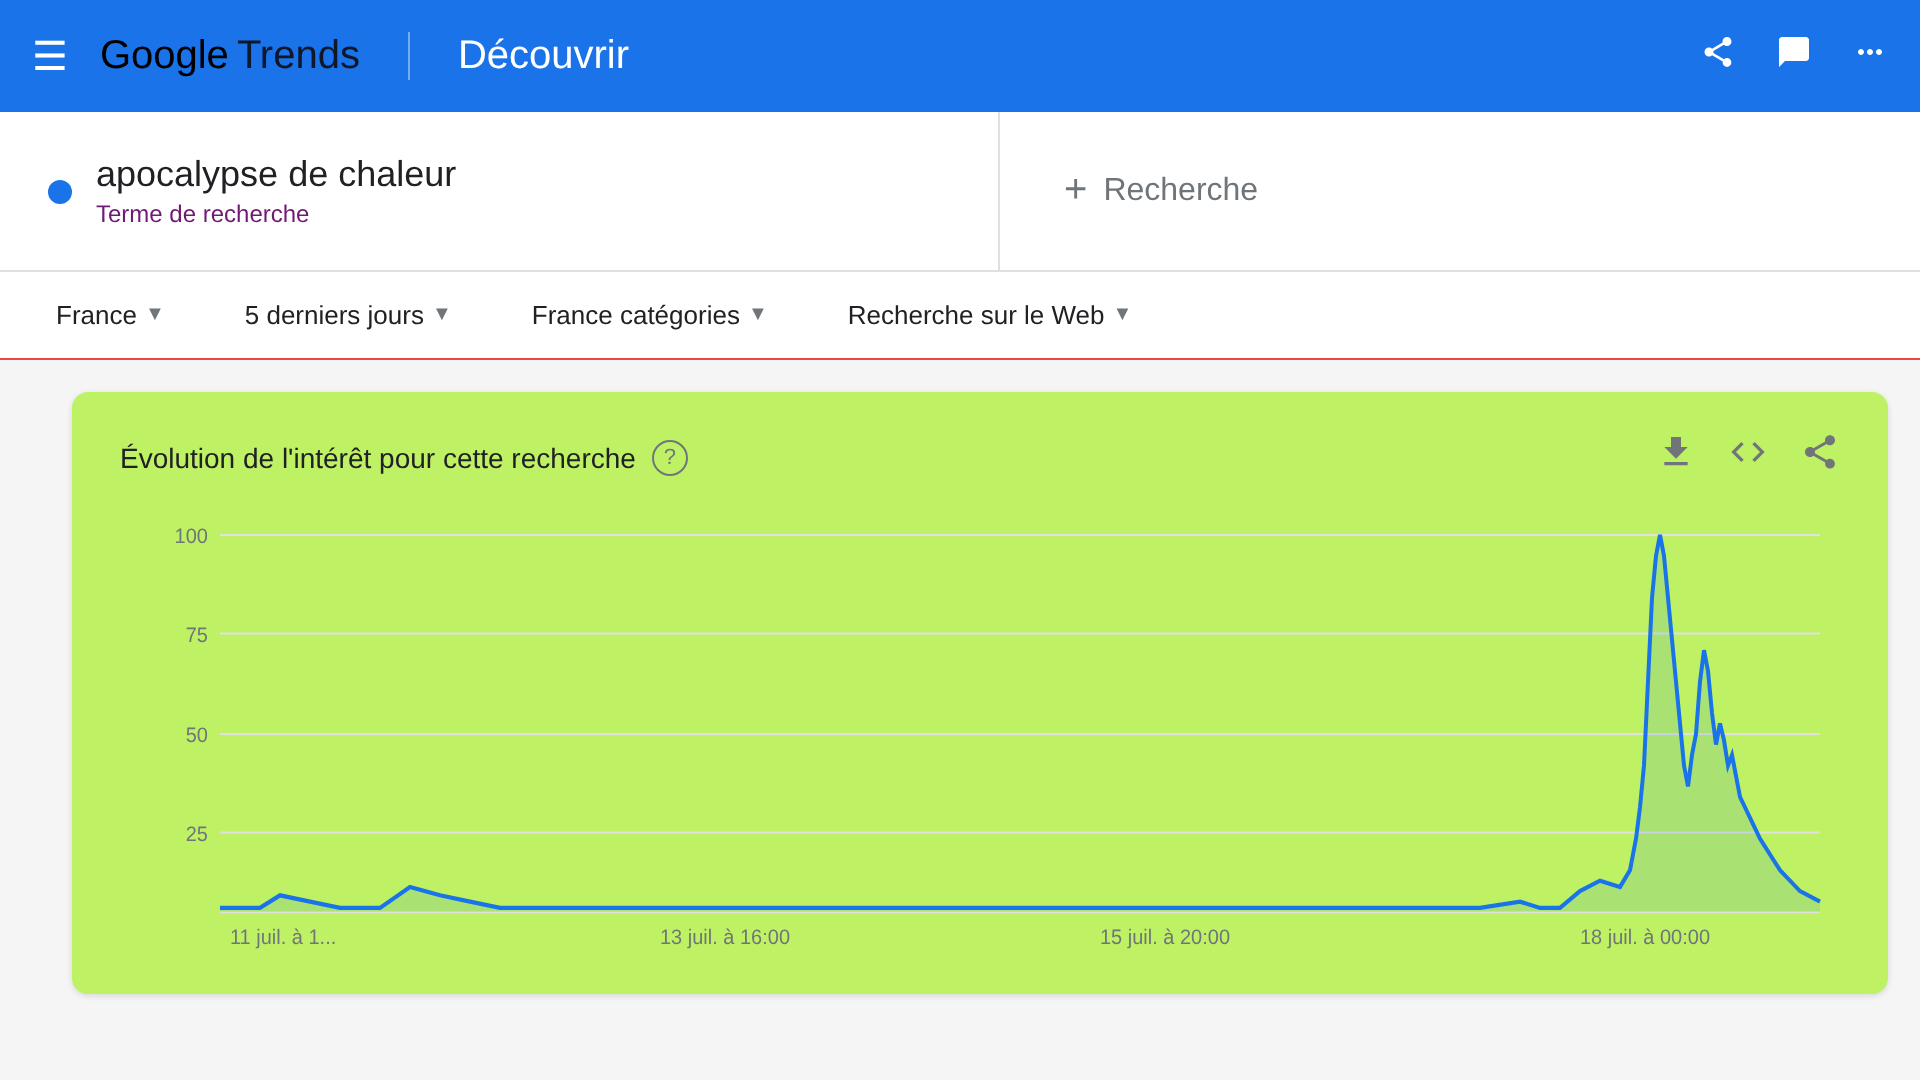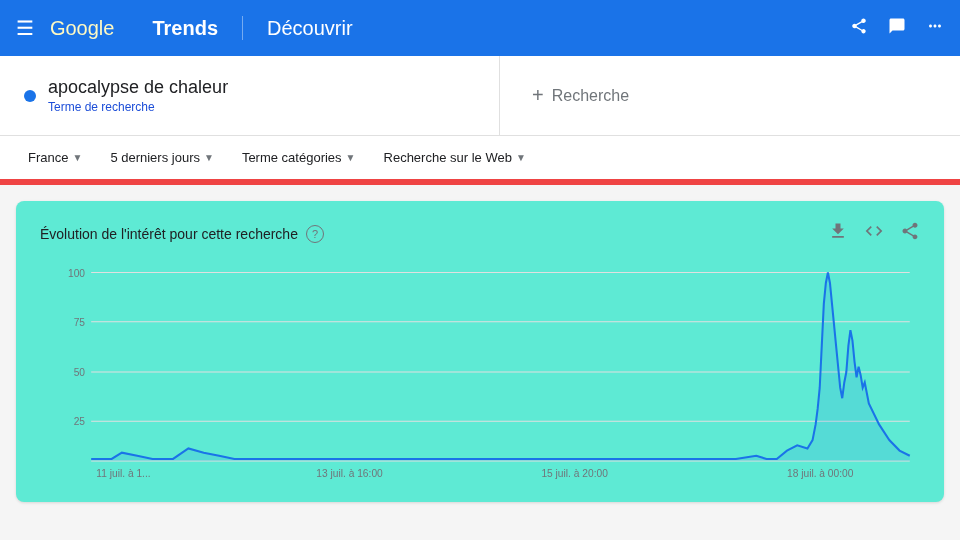--- a/index.html
+++ b/index.html
@@ -13,22 +13,22 @@
       padding: 0 16px;
       height: 56px;
       gap: 16px;
     }
     .header-menu-icon { color: white; font-size: 20px; cursor: pointer; }
     .header-logo {
       display: flex;
       align-items: center;
       gap: 4px;
     }
-    .logo-google { color: #fef9c3; font-size: 20px; font-weight: 400; }
-    .logo-trends { color: #ffffff; font-size: 20px; font-weight: 700; margin-left: 34px; }
+    .logo-google { color: #000000; font-size: 20px; font-weight: 400; }
+    .logo-trends { color: #0f172a; font-size: 20px; font-weight: 400; }
     .header-divider {
       width: 1px;
       height: 24px;
       background: rgba(255,255,255,0.4);
       margin: 0 8px;
     }
     .header-decouvrir { color: white; font-size: 20px; font-weight: 400; }
     .header-spacer { flex: 1; }
     .header-icons { display: flex; align-items: center; gap: 20px; }
     .header-icon { color: white; font-size: 18px; cursor: pointer; }
@@ -58,42 +58,42 @@
       flex-shrink: 0;
     }
     .search-term-text h2 {
       font-size: 18px;
       font-weight: 400;
       color: #202124;
       text-align: right;
     }
     .search-term-text p {
       font-size: 12px;
-      color: #1d4ed8;
+      color: #701a75;
       margin-top: 2px;
     }
     .compare-box {
       display: flex;
       align-items: center;
       padding: 16px 32px;
       gap: 8px;
       color: #70757a;
       cursor: pointer;
     }
     .compare-plus { font-size: 20px; color: #70757a; }
     .compare-label { font-size: 16px; color: #70757a; }
 
     
     .filter-bar {
       background: white;
       display: flex;
       align-items: center;
       padding: 8px 16px;
-      gap: 4px;
-      border-bottom: 6px solid #ef4444;
+      gap: 16px;
+      border-bottom: 1px solid #ef4444;
     }
     .filter-btn {
       display: flex;
       align-items: center;
       gap: 4px;
       padding: 6px 12px;
       border: none;
       background: none;
       cursor: pointer;
       font-size: 13px;
@@ -102,24 +102,25 @@
     }
     .filter-chevron { font-size: 10px; color: #70757a; }
 
     
     .main-content {
       padding: 16px;
     }
 
     
     .chart-card {
-      background: #5eead4;
+      background: #bef264;
       border-radius: 8px;
       padding: 20px 24px;
       box-shadow: 0 1px 3px rgba(0,0,0,0.12);
+      margin-left: 20px;
     }
     .chart-header {
       display: flex;
       align-items: center;
       justify-content: space-between;
       margin-bottom: 16px;
     }
     .chart-title-area {
       display: flex;
       align-items: center;
@@ -231,21 +232,21 @@
 <div class="filter-bar">
   <button class="filter-btn">
     <span>France</span>
     <span class="filter-chevron">▼</span>
   </button>
   <button class="filter-btn">
     <span>5 derniers jours</span>
     <span class="filter-chevron">▼</span>
   </button>
   <button class="filter-btn">
-    <span>Terme catégories</span>
+    <span>France catégories</span>
     <span class="filter-chevron">▼</span>
   </button>
   <button class="filter-btn">
     <span>Recherche sur le Web</span>
     <span class="filter-chevron">▼</span>
   </button>
 </div>
 
 <div class="main-content">
   <div class="chart-card">

